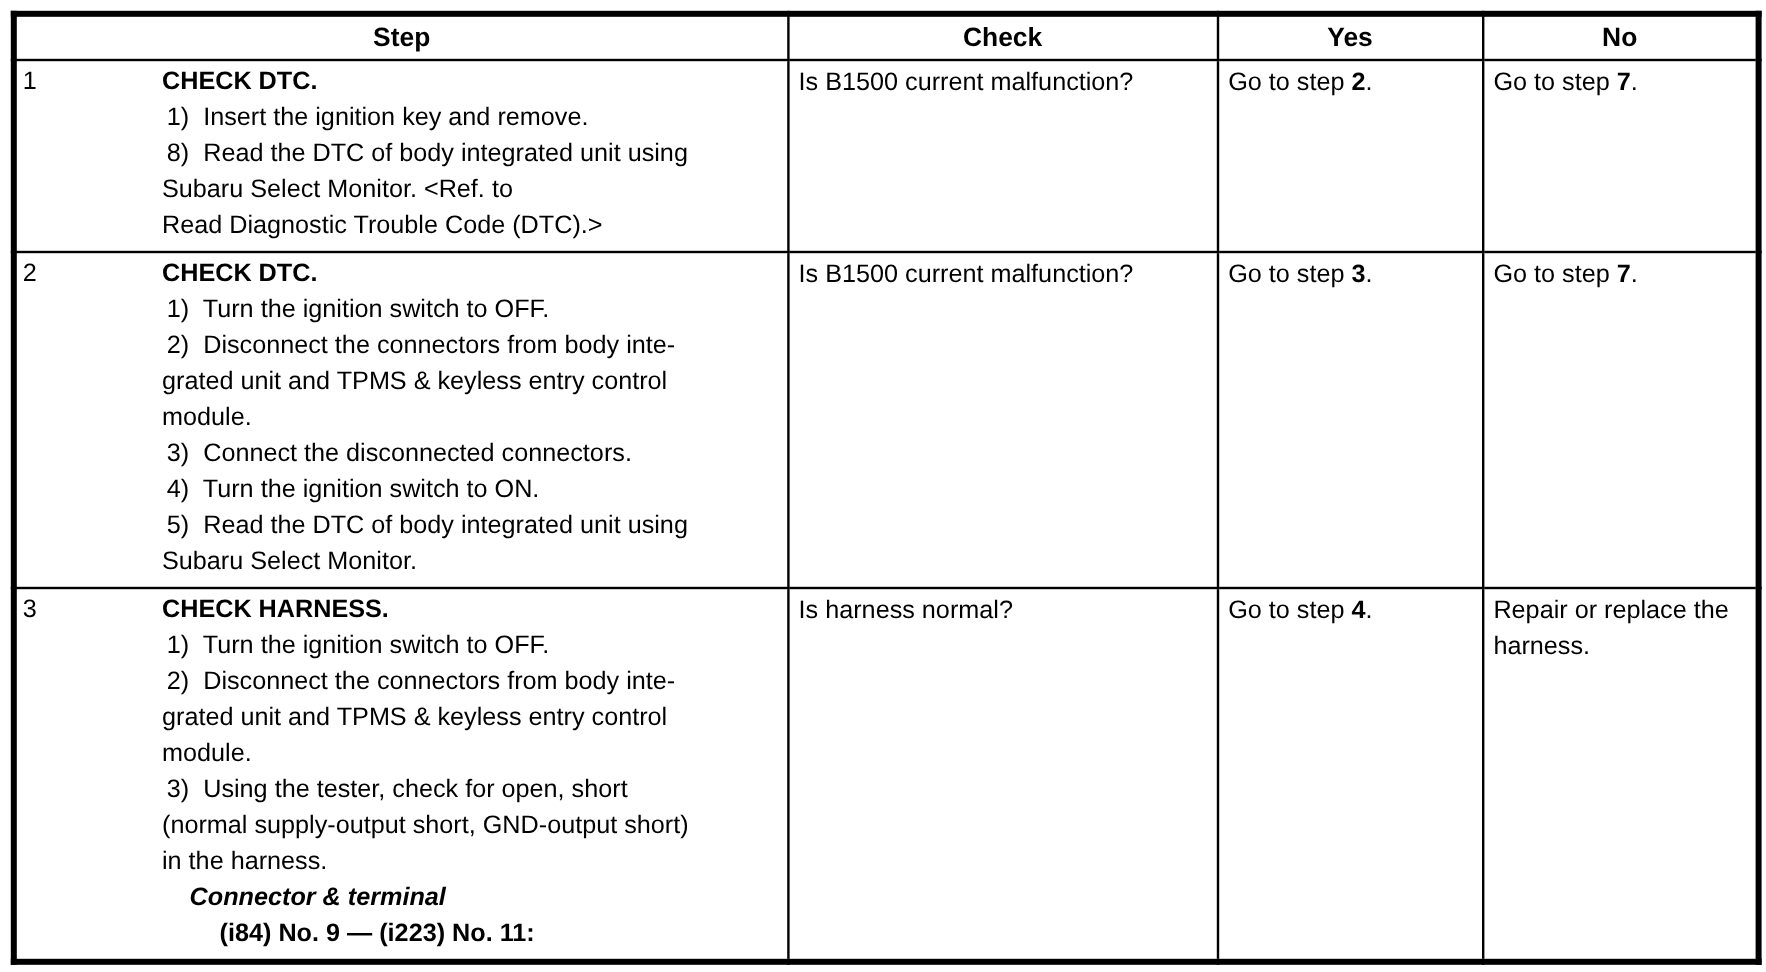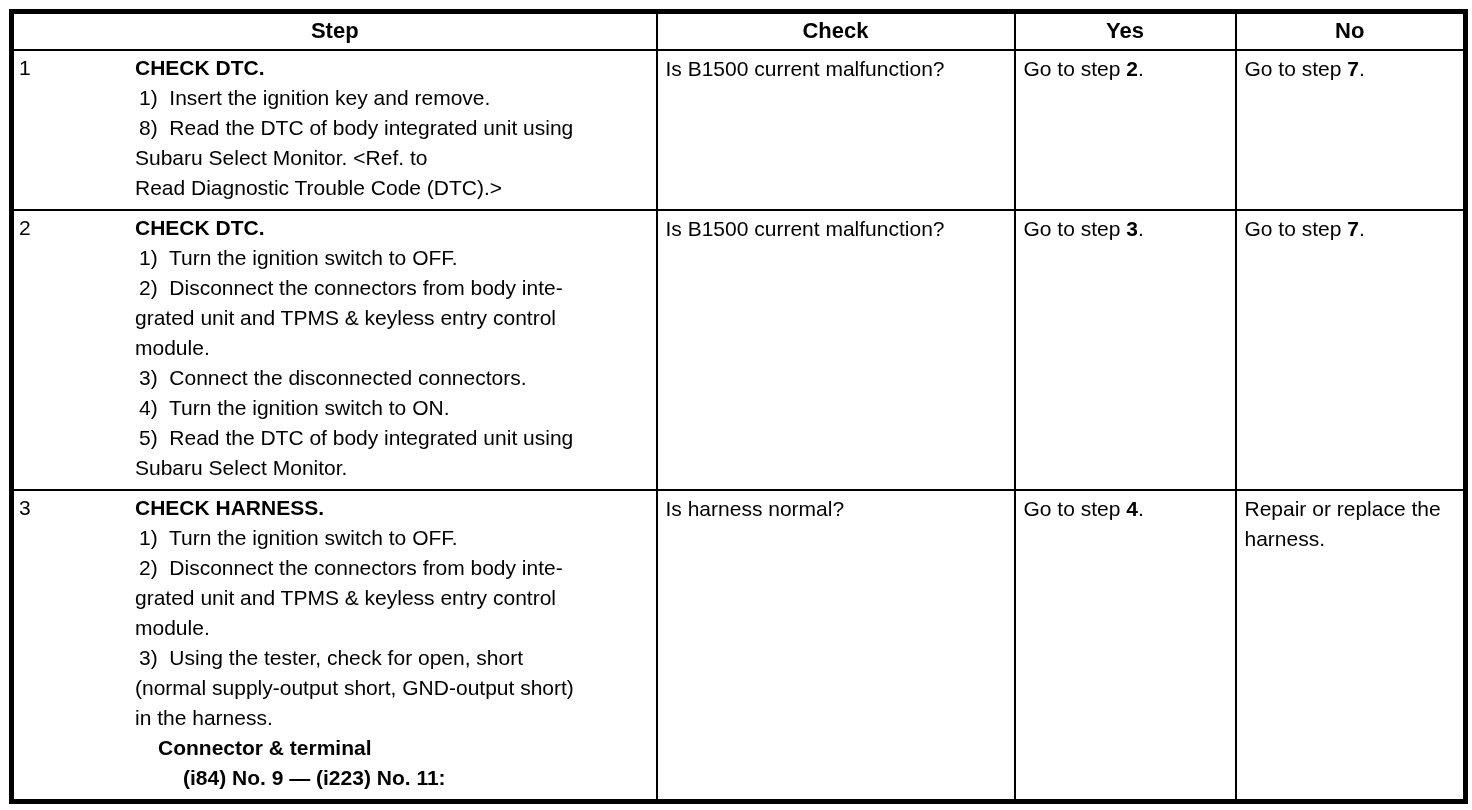--- a/index.html
+++ b/index.html
@@ -44,21 +44,21 @@
     padding: 2px 0 0 5px;
     font-size: 21px;
     line-height: 30px;
   }
   .step-content { flex: 1; padding: 2px 4px 6px 0; }
 
   .line { white-space: pre-wrap; }
   .line.heading { font-weight: bold; }
   .line.item { padding-left: 4px; }
   .line.cont { padding-left: 0; }
-  .line.bi1 { font-weight: bold; padding-left: 23px; }
+  .line.bi1 { font-weight: bold; font-style: italic; padding-left: 23px; }
   .line.bi2 { font-weight: bold; padding-left: 48px; }
 
   .b { font-weight: bold; }
 
   tr.row-1 { height: 159px; }
   tr.row-2 { height: 280px; }
   tr.row-3 { height: 310px; }
 </style>
 </head>
 <body>

